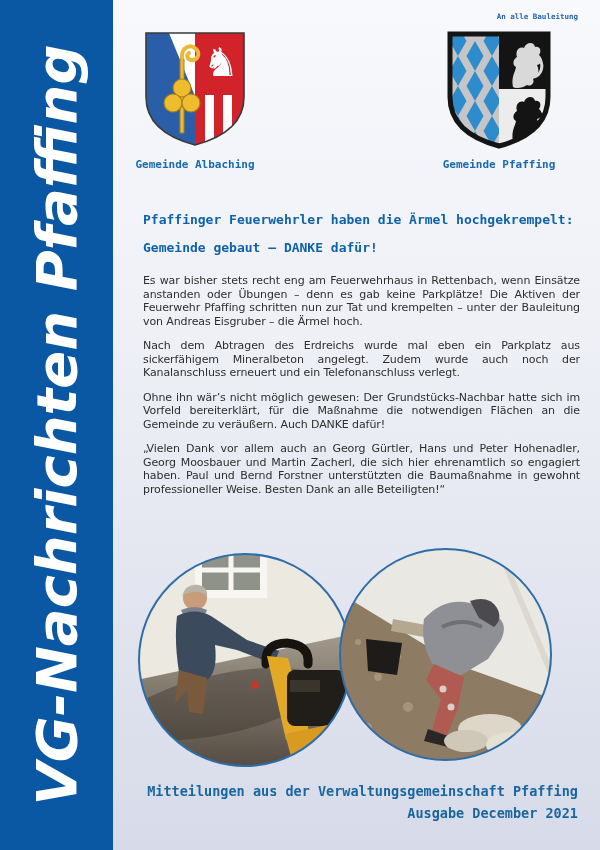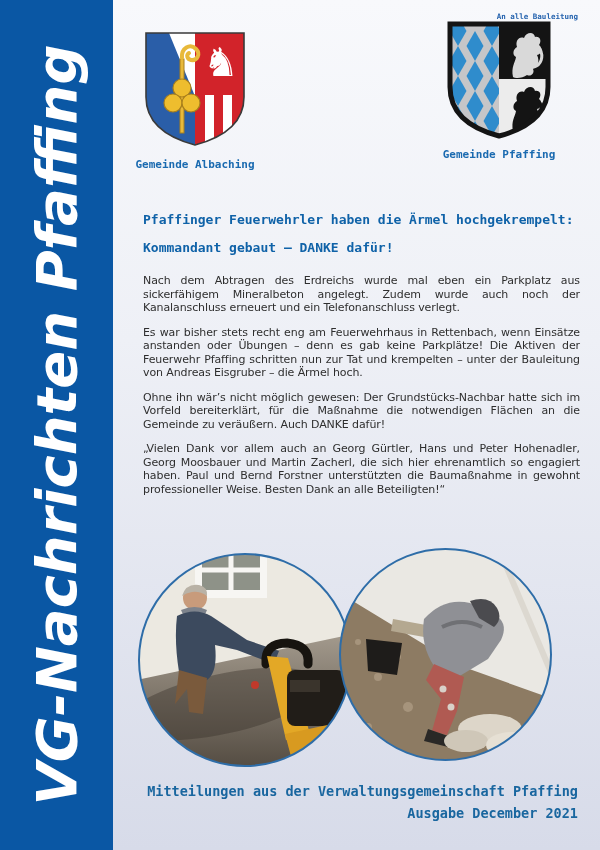--- a/index.html
+++ b/index.html
@@ -22,21 +22,21 @@
   }
 
   .note{
     position:absolute;top:12px;right:22px;
     font-family:"DejaVu Sans Mono","Liberation Mono",monospace;
     font-weight:bold;font-size:7.5px;color:#2563ae;letter-spacing:0px;
   }
 
   .crest{position:absolute;}
   .crest-albaching{left:143px;top:30px;width:104px;height:122px;}
-  .crest-pfaffing{left:445px;top:20px;width:108px;height:122px;text-decoration:underline;}
+  .crest-pfaffing{left:445px;top:30px;width:108px;height:122px;text-decoration:underline;}
   .crest-caption{
     position:absolute;top:128px;left:50%;transform:translateX(-50%);
     white-space:nowrap;text-align:center;
     font-family:"DejaVu Sans Mono","Liberation Mono",monospace;
     font-weight:bold;font-size:11px;color:#1a6ab0;
   }
 
   .article{position:absolute;left:143px;top:198px;width:437px;}
   .headline{color:#0f62a8;font-weight:bold;font-size:13px;
     font-family:"DejaVu Sans Mono","Liberation Mono",monospace;
@@ -142,25 +142,25 @@
         </g>
       </g>
       <path d="M5,3 H103 V66 Q103,102 54,115 Q5,102 5,66 Z" fill="none" stroke="#141414" stroke-width="5"></path>
     </svg>
     <div class="crest-caption">Gemeinde Pfaffing</div>
   </div>
 
   <div class="article">
     <h1 class="headline">
       <span class="hl">Pfaffinger Feuerwehrler haben die Ärmel hochgekrempelt:</span>
-      <span class="hl">Kommandant gebaut – DANKE dafür!</span>
+      <span class="hl">Gemeinde gebaut – DANKE dafür!</span>
     </h1>
     <div class="body-copy">
+      <p>Es war bisher stets recht eng am Feuerwehrhaus in Rettenbach, wenn Einsätze anstanden oder Übungen – denn es gab keine Parkplätze! Die Aktiven der Feuerwehr Pfaffing schritten nun zur Tat und krempelten – unter der Bauleitung von Andreas Eisgruber – die Ärmel hoch.</p>
       <p>Nach dem Abtragen des Erdreichs wurde mal eben ein Parkplatz aus sickerfähigem Mineralbeton angelegt. Zudem wurde auch noch der Kanalanschluss erneuert und ein Telefonanschluss verlegt.</p>
-      <p>Es war bisher stets recht eng am Feuerwehrhaus in Rettenbach, wenn Einsätze anstanden oder Übungen – denn es gab keine Parkplätze! Die Aktiven der Feuerwehr Pfaffing schritten nun zur Tat und krempelten – unter der Bauleitung von Andreas Eisgruber – die Ärmel hoch.</p>
       <p>Ohne ihn wär’s nicht möglich gewesen: Der Grundstücks-Nachbar hatte sich im Vorfeld bereiterklärt, für die Maßnahme die notwendigen Flächen an die Gemeinde zu veräußern. Auch DANKE dafür!</p>
       <p>„Vielen Dank vor allem auch an Georg Gürtler, Hans und Peter Hohenadler, Georg Moosbauer und Martin Zacherl, die sich hier ehrenamtlich so engagiert haben. Paul und Bernd Forstner unterstützten die Baumaßnahme in gewohnt professioneller Weise. Besten Dank an alle Beteiligten!“</p>
     </div>
   </div>
 
   <div class="photo photo-left">
     <svg width="216" height="216" viewBox="0 0 216 216">
       <defs>
         <clipPath id="circ1">
             <circle cx="108" cy="108" r="106"></circle>

